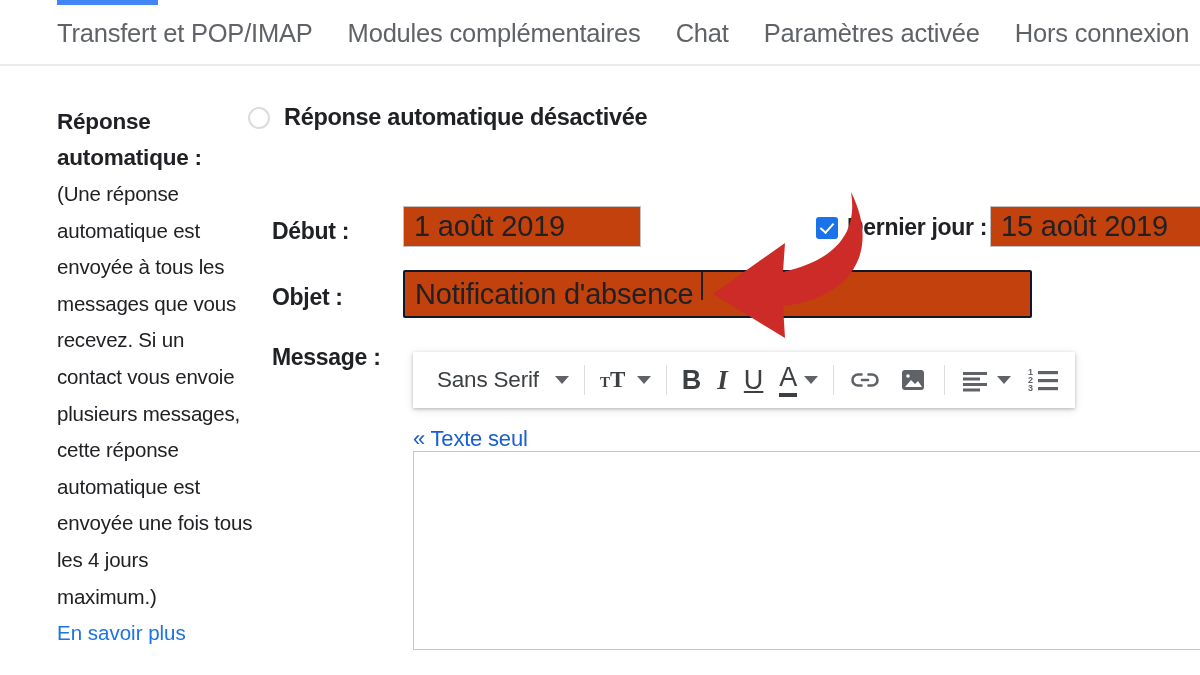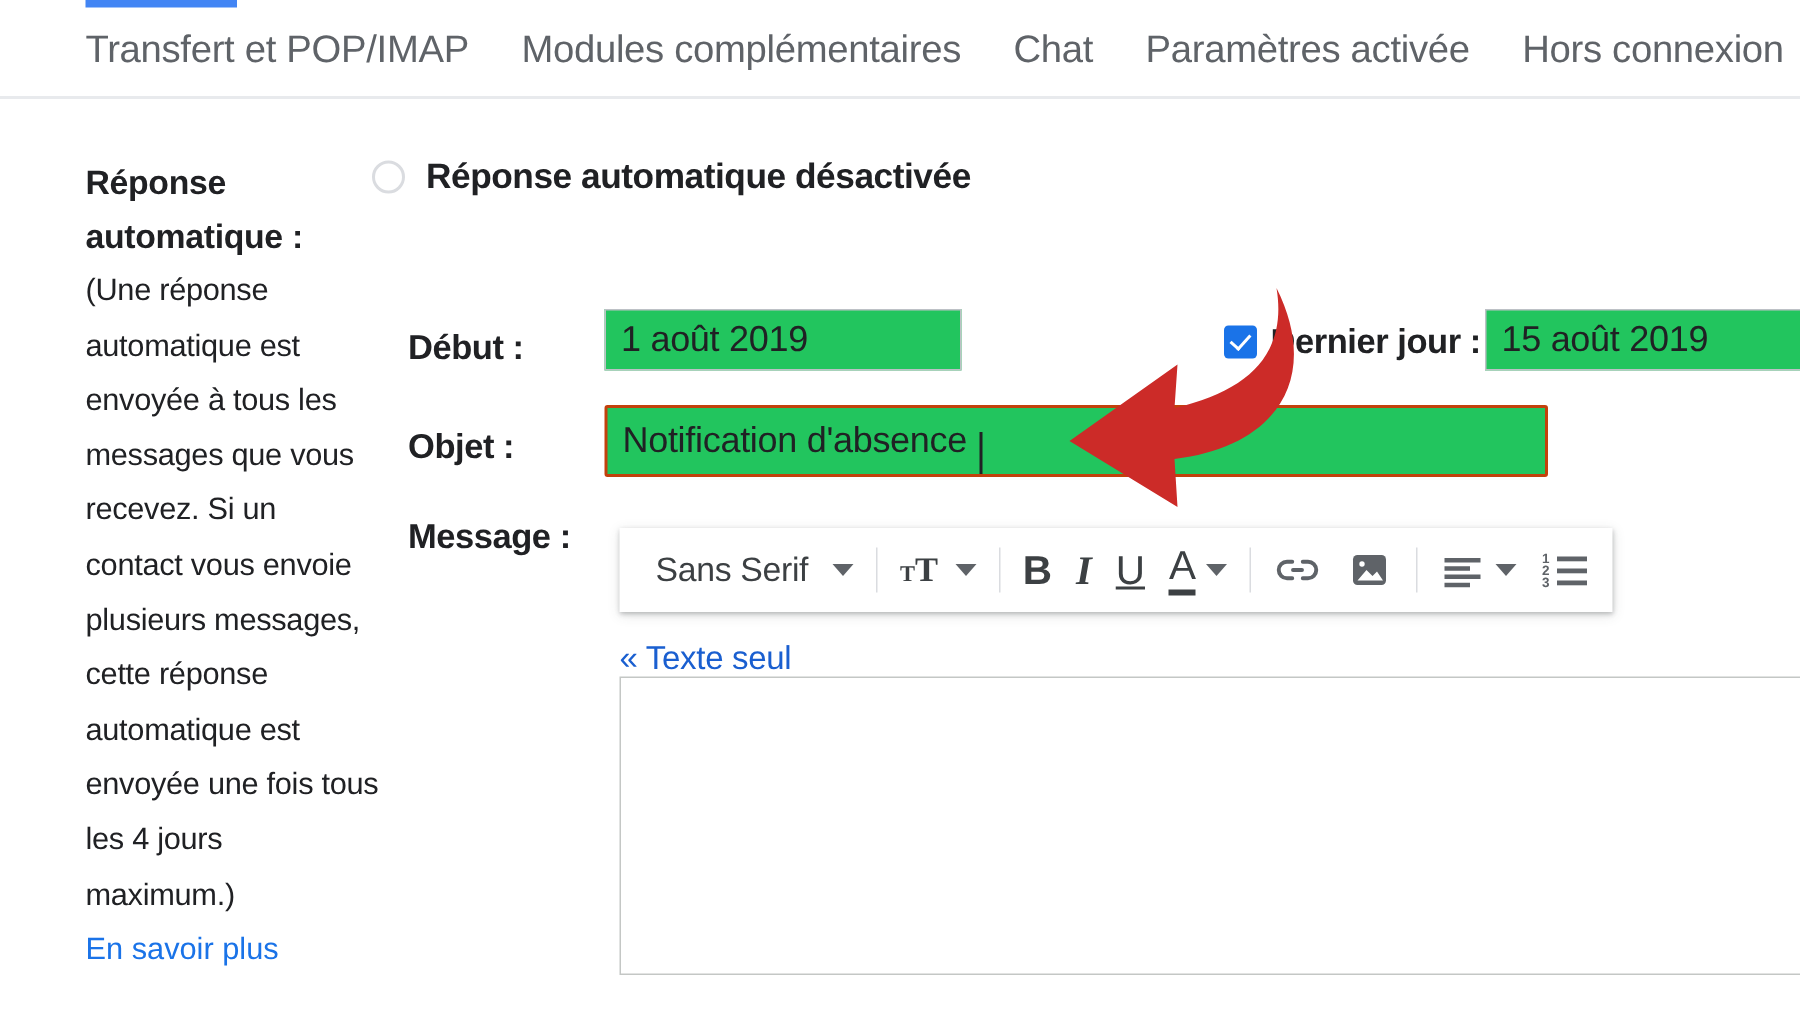--- a/index.html
+++ b/index.html
@@ -153,41 +153,41 @@
   }
   #label-debut   { left: 24px; top: 152px; }
   #label-objet   { left: 24px; top: 218px; }
   #label-message { left: 24px; top: 278px; }
 
   
   .txt-input {
     position: absolute;
     box-sizing: border-box;
     font-family: "Liberation Sans", sans-serif;
-    font-size: 24px;
-    color: #202124;
-    background: #22c55e;
+    font-size: 29px;
+    color: #202124;
+    background: #c2410c;
     outline: none;
     padding: 0 10px;
     letter-spacing: -0.2px;
   }
   #input-debut {
     left: 155px; top: 140px;
     width: 238px; height: 41px;
     border: 1px solid #bdc1c6;
     line-height: 39px;
   }
   #input-objet {
     left: 155px; top: 204px;
     width: 629px; height: 48px;
-    border: 2px solid #c2410c;
+    border: 2px solid #0f172a;
     border-radius: 2px;
     line-height: 44px;
     display: flex;
-    align-items: flex-end;
+    align-items: flex-start;
   }
   #objet-caret {
     display: inline-block;
     width: 2px;
     height: 28px;
     background: #202124;
     margin-left: 8px;
   }
   #input-dernier {
     left: 742px; top: 140px;

